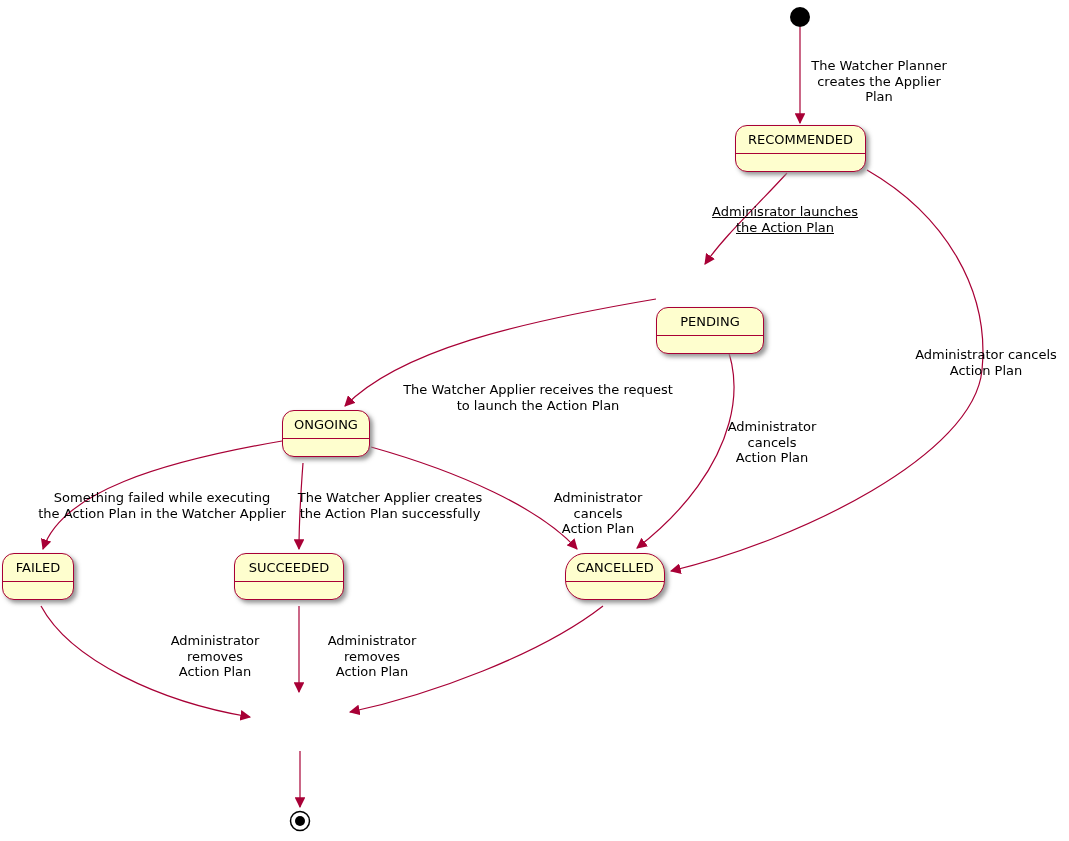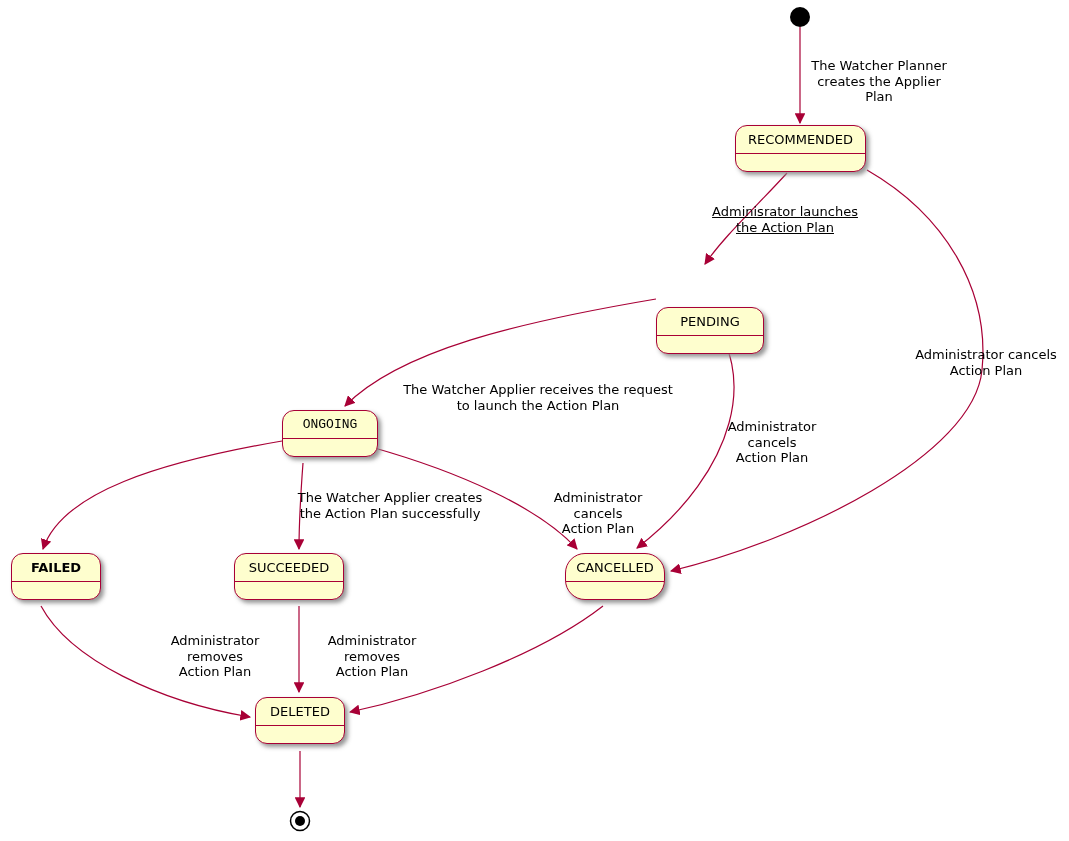--- a/index.html
+++ b/index.html
@@ -96,54 +96,52 @@
   <div class="state" style="left:735px;top:125px;width:131px;">
     <div class="state-title">RECOMMENDED</div>
     <div class="state-body"></div>
   </div>
 
   <div class="state" style="left:656px;top:267px;width:108px;margin-top:40px;">
     <div class="state-title">PENDING</div>
     <div class="state-body"></div>
   </div>
 
-  <div class="state" style="left:282px;top:410px;width:96px;font-family:Liberation Mono, monospace;">
+  <div class="state" style="left:282px;top:410px;width:88px;">
     <div class="state-title">ONGOING</div>
     <div class="state-body"></div>
   </div>
 
-  <div class="state" style="left:11px;top:553px;width:90px;font-weight:bold;">
+  <div class="state" style="left:2px;top:553px;width:72px;">
     <div class="state-title">FAILED</div>
     <div class="state-body"></div>
   </div>
 
   <div class="state" style="left:234px;top:553px;width:110px;">
     <div class="state-title">SUCCEEDED</div>
     <div class="state-body"></div>
   </div>
 
   <div class="state" style="left:565px;top:553px;width:100px;border-radius:20px;">
     <div class="state-title">CANCELLED</div>
     <div class="state-body"></div>
   </div>
 
-  <div class="state" style="left:255px;top:697px;width:90px;">
-    <div class="state-title">DELETED</div>
-    <div class="state-body"></div>
-  </div>
 
   <div class="edge-label" style="left:805px;top:58px;width:148px;">The Watcher Planner
 creates the Applier Plan</div>
 
   <div class="edge-label" style="left:712px;top:204px;width:146px;text-decoration:underline;">Adminisrator launches
 the Action Plan</div>
 
   <div class="edge-label" style="left:403px;top:347px;width:270px;margin-top:35px;">The Watcher Applier receives the request
 to launch the Action Plan</div>
 
+  <div class="edge-label" style="left:38px;top:490px;width:248px;">Something failed while executing
+the Action Plan in the Watcher Applier</div>
 
   <div class="edge-label" style="left:293px;top:490px;width:194px;">The Watcher Applier creates
 the Action Plan successfully</div>
 
   <div class="edge-label" style="left:528px;top:490px;width:140px;">Administrator cancels
 Action Plan</div>
 
   <div class="edge-label" style="left:702px;top:419px;width:140px;">Administrator cancels
 Action Plan</div>
 

